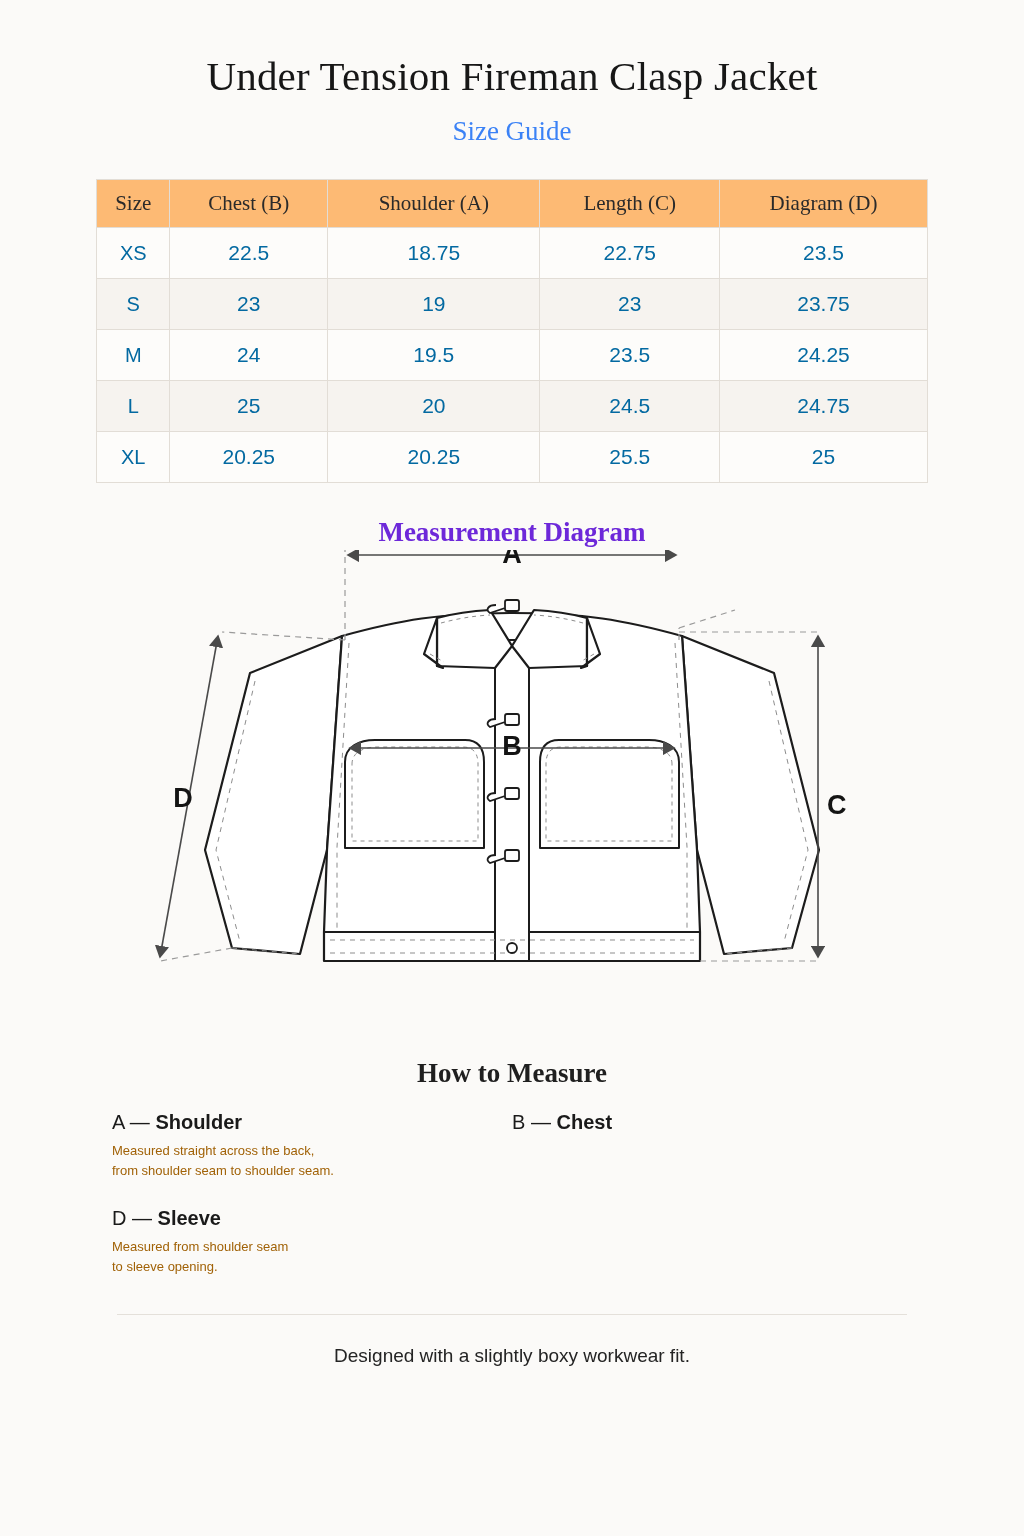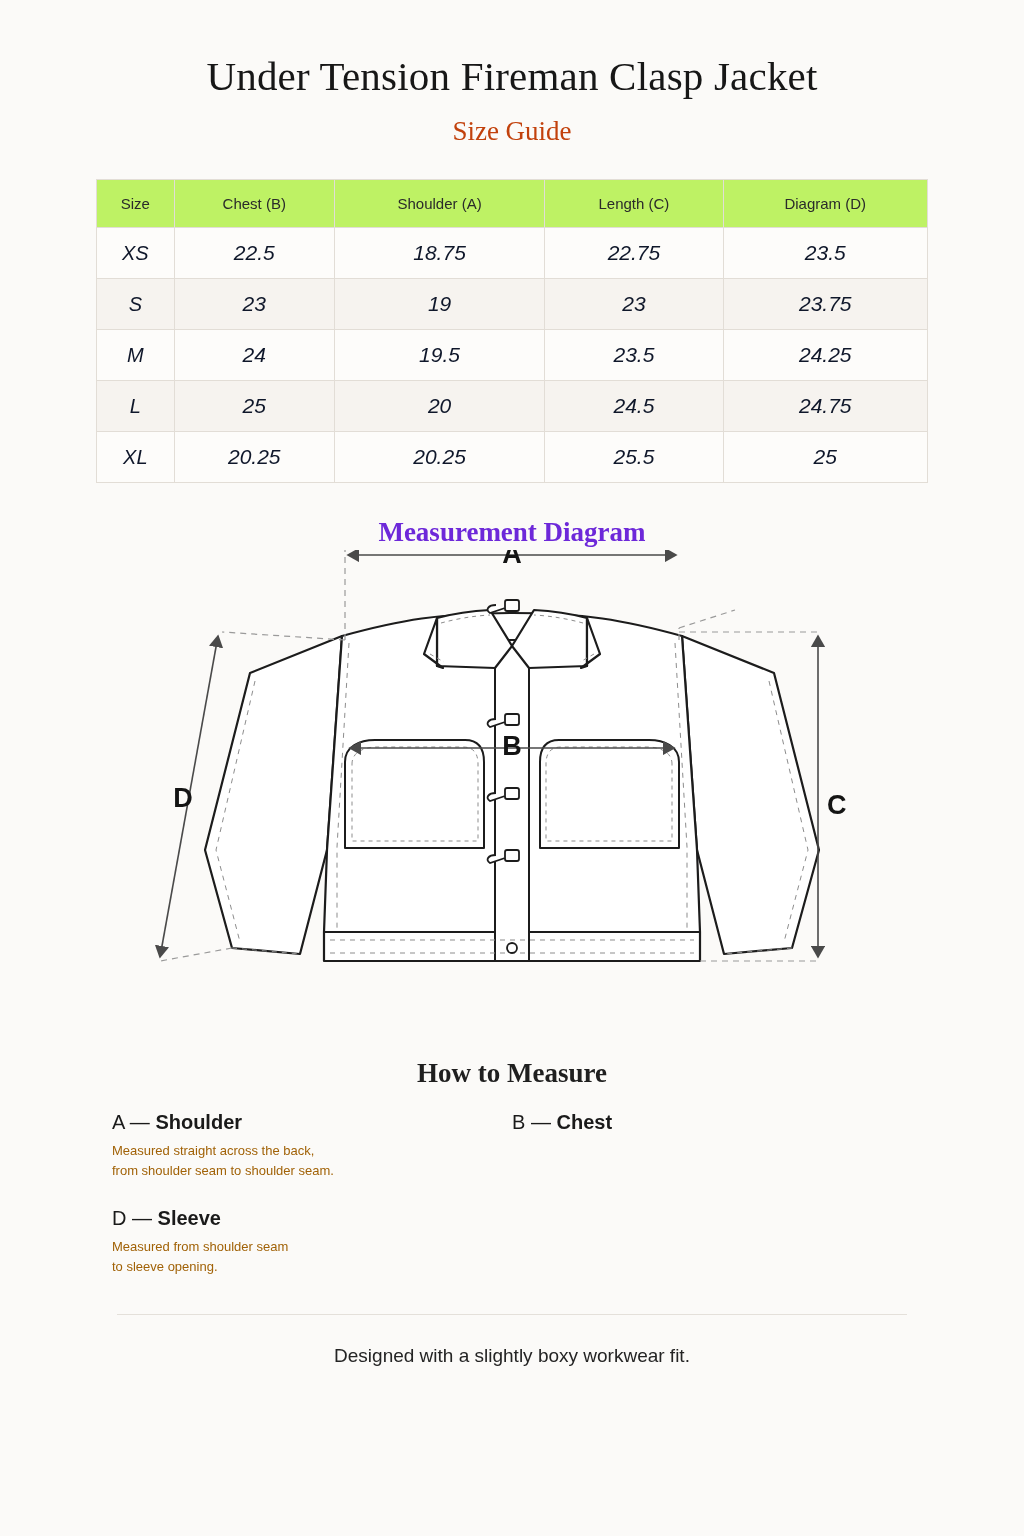--- a/index.html
+++ b/index.html
@@ -27,21 +27,21 @@
     letter-spacing: 0.2px;
     margin: 52px 0 12px 0;
     color: #171717;
   }
   .subtitle {
     font-family: "Liberation Serif", serif;
     font-size: 27px;
     font-weight: 400;
     text-align: center;
     margin: 16px 0 8px 0;
-    color: #c2410c;
+    color: #3b82f6;
   }
 
   
   .table-wrap {
     margin: 32px auto 0 auto;
     width: 832px;
   }
   table.size-table {
     width: 100%;
     border-collapse: collapse;
@@ -49,29 +49,29 @@
     color: #222;
   }
   table.size-table th,
   table.size-table td {
     border: 1px solid #e2ddd6;
     text-align: center;
     font-weight: 400;
   }
   table.size-table thead th {
     height: 48px;
-    font-size: 15px;
-    background: #bef264;
+    font-size: 21px;
+    background: #fdba74;
     color: #2a2a2a;
+    font-family: Liberation Serif, serif;
   }
   table.size-table tbody td {
     height: 51px;
     font-size: 21px;
-    color: #0f172a;
-    font-style: italic;
+    color: #0369a1;
   }
   table.size-table tbody tr:nth-child(even) td {
     background: #f6f3ef;
   }
   table.size-table tbody tr:nth-child(odd) td {
     background: #fdfcfa;
   }
   table.size-table tbody td:first-child {
     font-size: 20px;
   }

